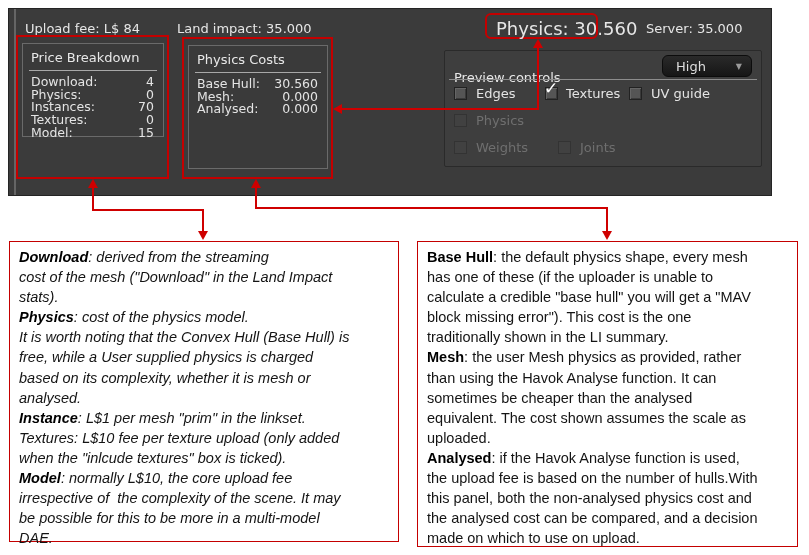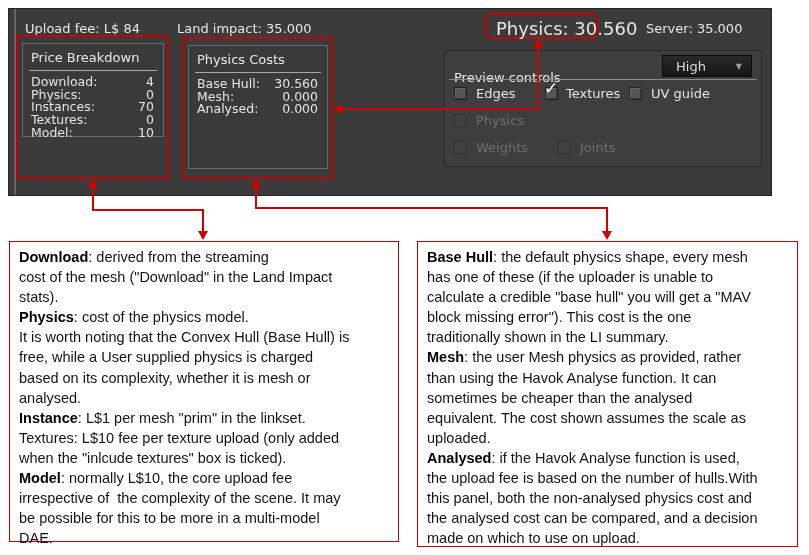--- a/index.html
+++ b/index.html
@@ -24,21 +24,21 @@
   .rows { position:absolute; left:8px; right:9px; top:32px; }
   .row { display:flex; justify-content:space-between; font-size:12.5px; line-height:12.7px;
          color:#e4e4e4; white-space:nowrap; }
 
   
   .preview { position:absolute; left:435px; top:41px; width:318px; height:117px;
              background:#3e3e3e; border:1px solid #2a2a2a; border-radius:2px; }
   .preview-title { position:absolute; left:9px; top:19px; color:#e8e8e8; font-size:13px; }
   .dropdown { position:absolute; right:9px; top:4px; width:90px; height:22px;
               background:linear-gradient(#2a2a2a,#161616); border:1px solid #0c0c0c;
-              border-radius:0; cursor:pointer; }
+              border-radius:6px; cursor:pointer; }
   .dropdown .dd-label { position:absolute; left:13px; top:3px; color:#dedede; font-size:13px; }
   .dropdown .dd-arrow { position:absolute; right:9px; top:6px; color:#9a9a9a; font-size:8px; }
   .preview-divider { position:absolute; left:4px; right:4px; top:28px; height:1px; background:#8d8d8d; }
   .cb { position:absolute; width:13px; height:13px; background:#555555; border:1px solid #222222;
         box-shadow:inset 1px 1px 0 #666, inset -1px -1px 0 #3a3a3a; cursor:pointer; }
   .cb.disabled { background:#414141; border-color:#333333; box-shadow:none; cursor:default; }
   .cb-label { position:absolute; font-size:13px; color:#e4e4e4; white-space:nowrap; }
   .cb-label.disabled { color:#6f6f6f; }
   .checkmark { position:absolute; display:none; font-size:17px; font-weight:bold; color:#ffffff; }
   .cb-wrap.checked .checkmark { display:block; }
@@ -89,21 +89,21 @@
         <div class="row">
           <span>Instances:</span>
           <span>70</span>
         </div>
         <div class="row">
           <span>Textures:</span>
           <span>0</span>
         </div>
         <div class="row">
           <span>Model:</span>
-          <span>10</span>
+          <span>15</span>
         </div>
       </div>
     </div>
 
     <div class="red-rect" style="left:173px; top:28px; width:151px; height:142px;"></div>
     <div class="panel" style="left:179px; top:36px; width:140px; height:124px;">
       <span class="panel-title">Physics Costs</span>
       <div class="panel-divider"></div>
       <div class="rows">
         <div class="row">
@@ -172,21 +172,21 @@
   <div class="aline" style="left:92px; top:209px; width:112px; height:2px;"></div>
   <div class="aline" style="left:202px; top:209px; width:2px; height:23px;"></div>
   <div class="tri-down" style="left:198px; top:231px;"></div>
 
   <div class="tri-up" style="left:251px; top:179px;"></div>
   <div class="aline" style="left:255px; top:187px; width:2px; height:22px;"></div>
   <div class="aline" style="left:255px; top:207px; width:353px; height:2px;"></div>
   <div class="aline" style="left:606px; top:207px; width:2px; height:25px;"></div>
   <div class="tri-down" style="left:602px; top:231px;"></div>
 
-  <div class="note" style="left:9px; top:241px; width:390px; height:301px;"><span class="b">Download</span><span>: derived from the streaming
+  <div class="note" style="left:9px; top:241px; width:390px; height:301px;font-style:italic;"><span class="b">Download</span><span>: derived from the streaming
 cost of the mesh ("Download" in the Land Impact
 stats).
 </span><span class="b">Physics</span><span>: cost of the physics model.
 It is worth noting that the Convex Hull (Base Hull) is
 free, while a User supplied physics is charged
 based on its complexity, whether it is mesh or
 analysed.
 </span><span class="b">Instance</span><span>: L$1 per mesh "prim" in the linkset.
 Textures: L$10 fee per texture upload (only added
 when the "inlcude textures" box is ticked).

